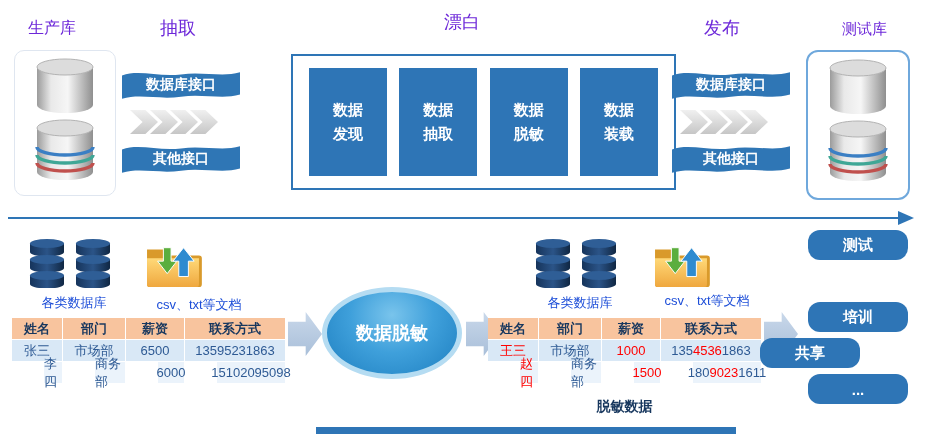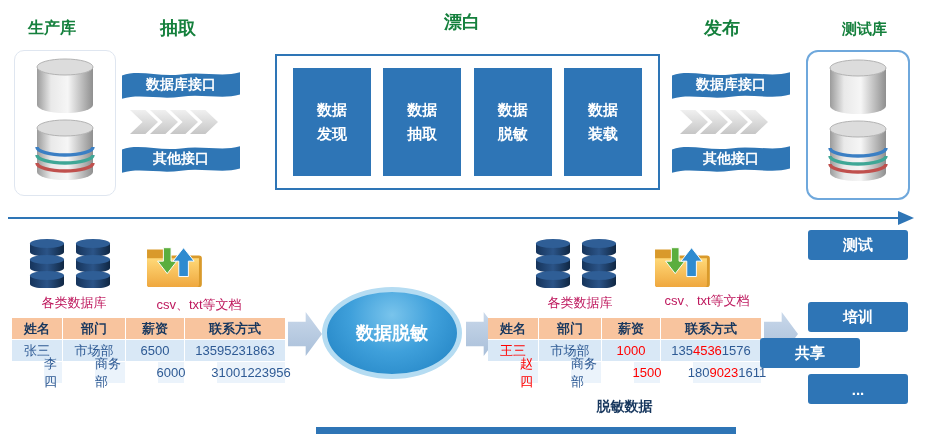--- a/index.html
+++ b/index.html
@@ -1,19 +1,19 @@
 <!DOCTYPE html>
 <html><head>
 <meta charset="utf-8">
 <style>
   html,body{margin:0;padding:0;background:#fff;}
   .stage{position:relative;width:928px;height:434px;background:#fff;overflow:hidden;
          font-family:"Liberation Sans","DejaVu Sans",sans-serif;}
   .abs{position:absolute;}
-  .lbl{color:#15803d;font-weight:bold;}
+  .lbl{color:#6d28d9;font-weight:normal;}
   .lbl-lg{font-size:18px;}
   .lbl-md{font-size:16px;}
   .lbl-sm{font-size:15px;}
 
   
   .db-card{box-sizing:border-box;border-radius:10px;display:flex;flex-direction:column;
            align-items:center;justify-content:flex-start;padding-top:7px;gap:5px;background:#fff;}
   .db-card.left{border:1px solid #DFE6F0;}
   .db-card.right{border:2px solid #6FA8DC;border-radius:12px;}
 
@@ -24,48 +24,48 @@
 
   
   .chevrow{display:flex;align-items:center;}
   .chev{width:28px;height:24px;margin-left:-8px;
         background:linear-gradient(180deg,#f0f0f0,#c6c6c6);
         clip-path:polygon(0 0,55% 0,100% 50%,55% 100%,0 100%,45% 50%);}
   .chev:first-child{margin-left:0;}
 
   
   .bleach{box-sizing:border-box;width:385px;height:136px;border:2px solid #2E75B6;background:#fff;
-          display:flex;align-items:center;justify-content:space-between;padding:0 16px;}
+          display:flex;align-items:center;justify-content:space-between;padding:0 16px;margin-left:16px;}
   .step{width:78px;height:108px;background:#2E75B6;color:#fff;display:flex;align-items:center;
         justify-content:center;font-weight:bold;font-size:15px;text-align:center;
         white-space:pre-line;line-height:1.6;}
 
   
   .dtable{display:grid;grid-template-columns:50px 62px 58px 100px;gap:1px;background:#fff;}
   .dtable .c{height:21px;display:flex;align-items:center;justify-content:center;font-size:13px;}
   .hc{background:#F8C49E;color:#17375E;font-weight:bold;}
   .rc1{background:#D9E8F6;color:#2E5A94;}
   .rc2{background:#EBF3FB;color:#2E5A94;margin-left:32px;}
   .red{color:#FF0000;}
   .caption{color:#17375E;font-weight:bold;font-size:14px;text-align:center;}
-  .srclabel{color:#be185d;font-size:13px;text-align:center;}
+  .srclabel{color:#1d4ed8;font-size:13px;text-align:center;}
 
   
   .ellipse{box-sizing:border-box;width:140px;height:92px;border-radius:50%;
            background:radial-gradient(ellipse at 50% 28%,#79C4EC 0%,#3FA0DB 45%,#1E7FC0 100%);
            border:5px solid #B5DCF2;display:flex;align-items:center;justify-content:center;
            color:#fff;font-weight:bold;font-size:18px;}
 
   
   .barrow{width:34px;height:44px;background:linear-gradient(180deg,#C9D8EA,#A9BFD9);
           clip-path:polygon(0 22%,52% 22%,52% 0,100% 50%,52% 100%,52% 78%,0 78%);}
 
   
   .target{width:100px;height:30px;background:#2E75B6;color:#fff;font-weight:bold;font-size:15px;
-          display:flex;align-items:center;justify-content:center;border-radius:3px;}
+          display:flex;align-items:center;justify-content:center;border-radius:12px;}
 
   .bottom-strip{background:#2E75B6;}
 </style>
 </head>
 <body>
 
 <div class="stage">
 
   <svg width="0" height="0" style="position:absolute" aria-hidden="true">
     <defs>
@@ -212,21 +212,21 @@
     <div class="c hc">联系方式</div>
 
     <div class="c rc1">张三</div>
     <div class="c rc1">市场部</div>
     <div class="c rc1">6500</div>
     <div class="c rc1">13595231863</div>
 
     <div class="c rc2">李四</div>
     <div class="c rc2">商务部</div>
     <div class="c rc2">6000</div>
-    <div class="c rc2">31001223956</div>
+    <div class="c rc2">15102095098</div>
   </div>
 
   <div class="abs barrow" style="left:288px;top:312px"></div>
 
   <div class="abs ellipse" style="left:322px;top:287px">
     <span>数据脱敏</span>
   </div>
 
   <div class="abs barrow" style="left:466px;top:312px"></div>
 
@@ -265,21 +265,21 @@
     <div class="c hc">部门</div>
     <div class="c hc">薪资</div>
     <div class="c hc">联系方式</div>
 
     <div class="c rc1 red">王三</div>
     <div class="c rc1">市场部</div>
     <div class="c rc1 red">1000</div>
     <div class="c rc1">
       <span>135</span>
         <span class="red">4536</span>
-        <span>1576</span>
+        <span>1863</span>
     </div>
 
     <div class="c rc2 red">赵四</div>
     <div class="c rc2">商务部</div>
     <div class="c rc2 red">1500</div>
     <div class="c rc2">
       <span>180</span>
         <span class="red">9023</span>
         <span>1611</span>
     </div>

